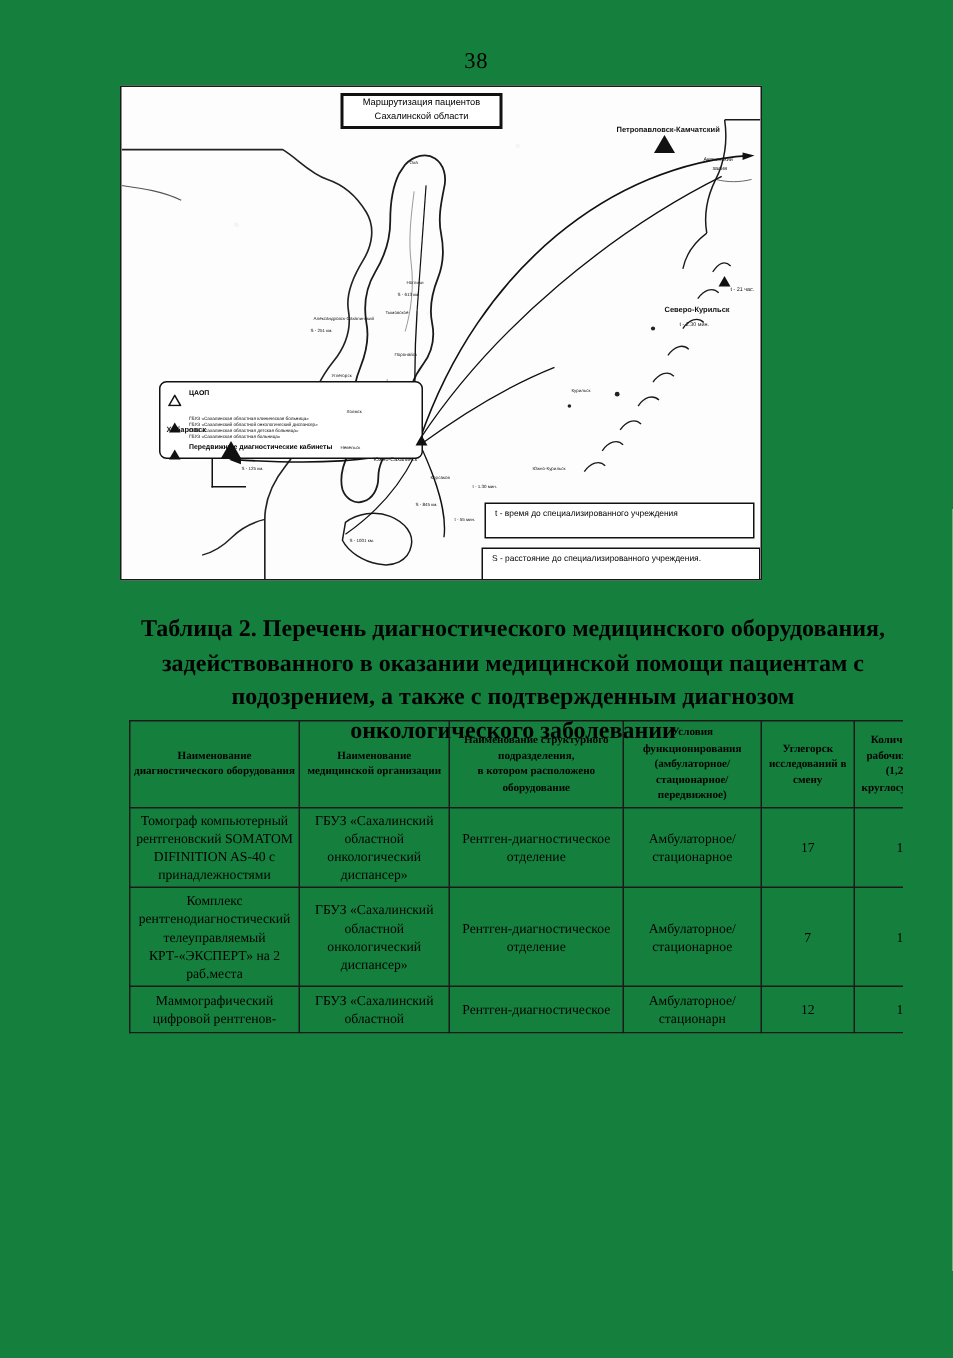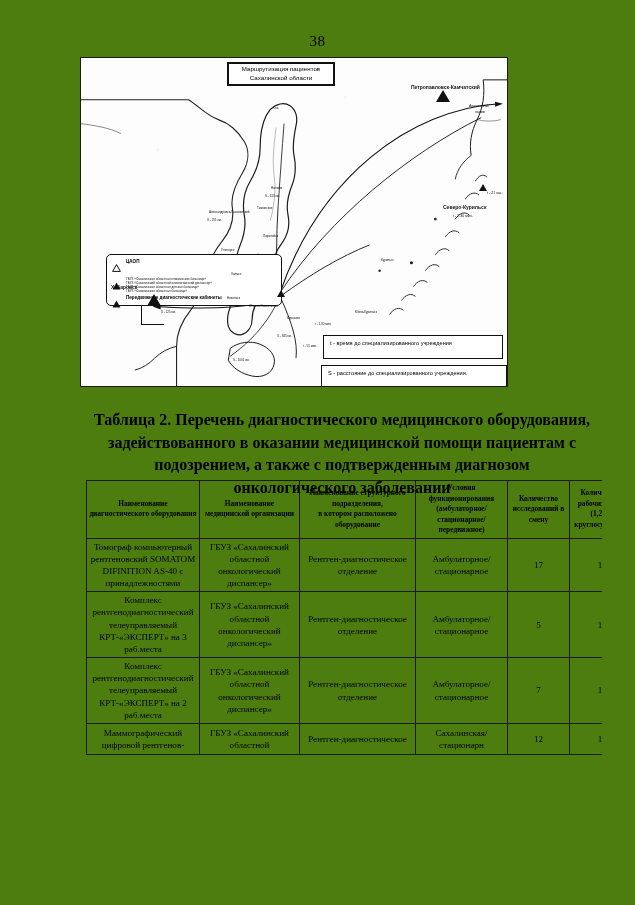--- a/index.html
+++ b/index.html
@@ -6,21 +6,21 @@
   html,body{margin:0;padding:0;background:#ffffff;}
   body{
     width:635px;height:905px;
     font-family:"Liberation Serif", serif;
     color:#000;
     position:relative;
     overflow:hidden;
   }
   .page{
     position:absolute; inset:0;
-    background:#4d7c0f;
+    background:#15803d;
   }
 
   
   .page-number{
     position:absolute; top:33px; left:0; right:0;
     text-align:center;
     font-size:15px;
     letter-spacing:.5px;
   }
 
@@ -337,54 +337,46 @@
           <col class="c5">
           <col class="c6">
       </colgroup>
       <thead>
         <tr>
           <th>Наименование диагностического оборудования</th>
           <th>Наименование медицинской организации</th>
           <th style="white-space:pre-line;">Наименование структурного подразделения,
 в котором расположено оборудование</th>
           <th>Условия функционирования (амбулаторное/стационарное/ передвижное)</th>
-          <th>Количество исследований в смену</th>
+          <th>Углегорск исследований в смену</th>
           <th>Количество рабочих смен (1,2,3, круглосуточно)</th>
         </tr>
       </thead>
       <tbody>
         <tr>
           <td>Томограф компьютерный рентгеновский SOMATOM DIFINITION AS-40 с принадлежностями</td>
           <td>ГБУЗ «Сахалинский областной онкологический диспансер»</td>
           <td>Рентген-диагностическое отделение</td>
           <td>Амбулаторное/стационарное</td>
           <td class="num">17</td>
-          <td class="num">1</td>
-        </tr>
-        <tr>
-          <td>Комплекс рентгенодиагностический телеуправляемый КРТ-«ЭКСПЕРТ» на 3 раб.места</td>
-          <td>ГБУЗ «Сахалинский областной онкологический диспансер»</td>
-          <td>Рентген-диагностическое отделение</td>
-          <td>Амбулаторное/стационарное</td>
-          <td class="num">5</td>
           <td class="num">1</td>
         </tr>
         <tr>
           <td>Комплекс рентгенодиагностический телеуправляемый КРТ-«ЭКСПЕРТ» на 2 раб.места</td>
           <td>ГБУЗ «Сахалинский областной онкологический диспансер»</td>
           <td>Рентген-диагностическое отделение</td>
           <td>Амбулаторное/стационарное</td>
           <td class="num">7</td>
           <td class="num">1</td>
         </tr>
         <tr class="clip-row">
           <td>Маммографический цифровой рентгенов-</td>
           <td>ГБУЗ «Сахалинский областной</td>
           <td>Рентген-диагностическое</td>
-          <td>Сахалинская/стационарн</td>
+          <td>Амбулаторное/стационарн</td>
           <td class="num">12</td>
           <td class="num">1</td>
         </tr>
       </tbody>
     </table>
   </div>
 
 </div>
 
 </body></html>

